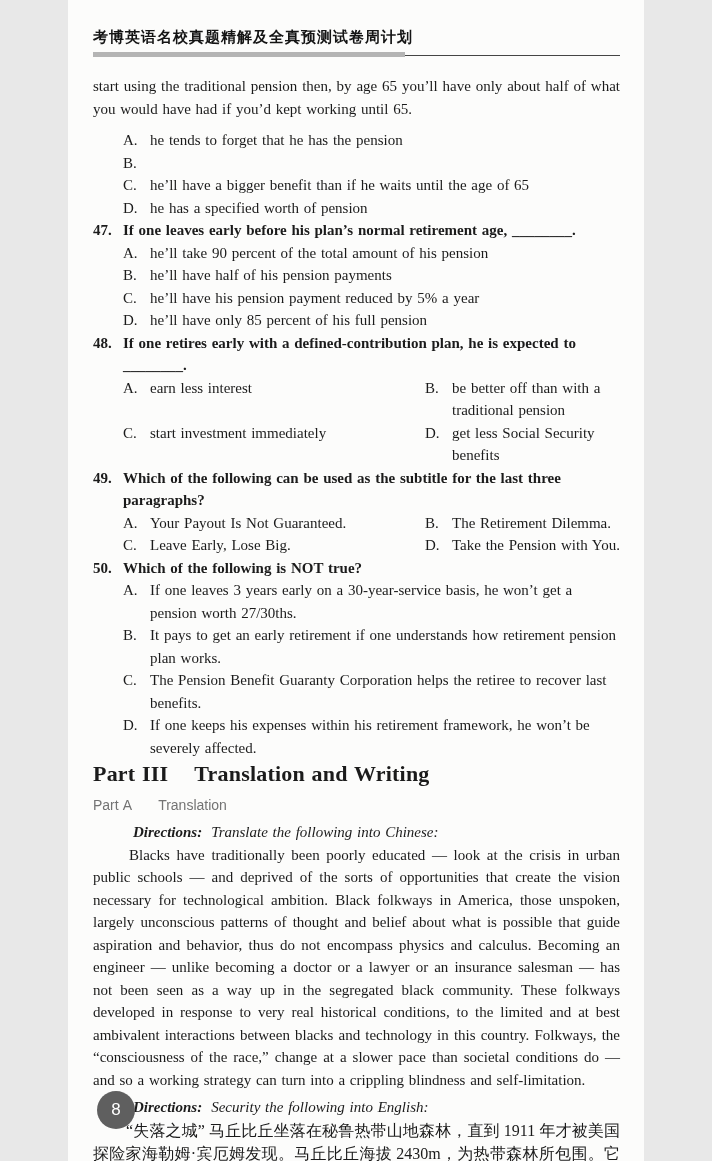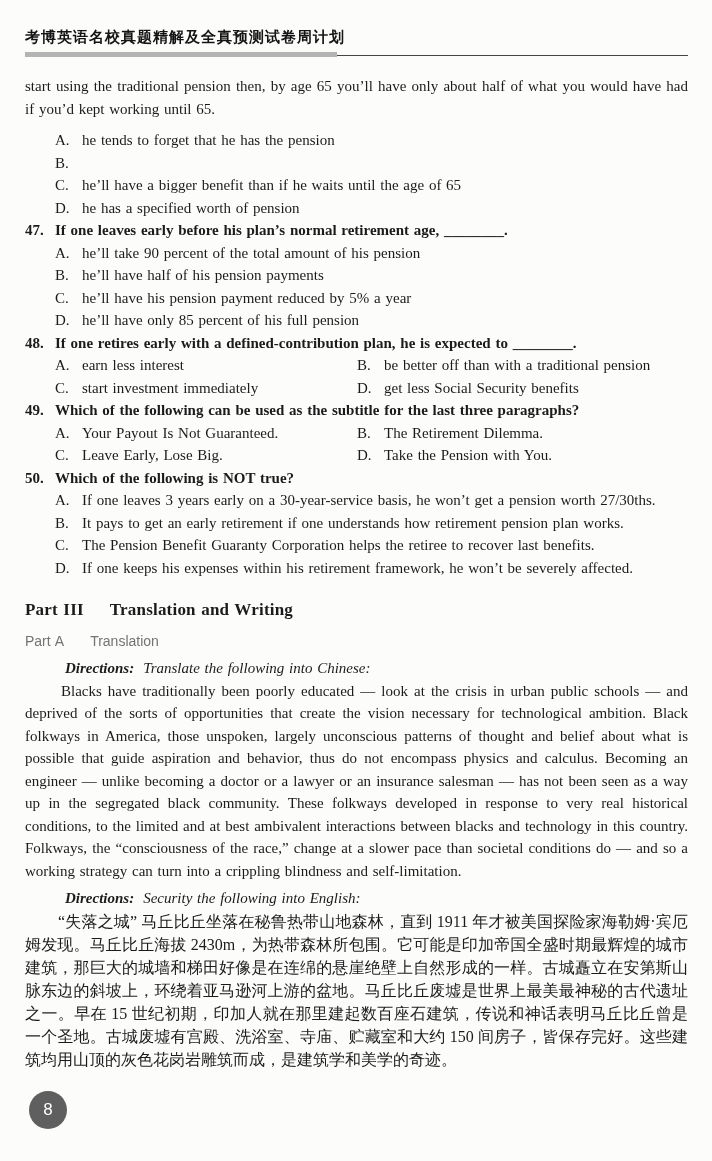--- a/index.html
+++ b/index.html
@@ -1,18 +1,18 @@
 <!DOCTYPE html>
 <html><head>
 <meta charset="utf-8">
 <style>
   html,body { margin:0; padding:0; background:#e8e8e8; }
   .page {
     position:relative;
-    width:712px; height:1161px;
+    width:576px; height:1161px;
     margin:0 auto;
     background:#fcfcfb;
     color:#1b1b1b;
     font-family:"Liberation Serif","DejaVu Serif",serif;
     box-sizing:border-box;
     padding:28px 24px 0 25px;
     overflow:hidden;
   }
   
   .hdr-title {
@@ -33,21 +33,21 @@
   .content { font-size:15px; line-height:22.5px; word-spacing:1px; }
   .intro { margin:19px 0 0 0; text-align:justify; }
   .questions { margin-top:9px; }
   .stem { display:flex; font-weight:bold; }
   .qnum { flex:0 0 30px; }
   .opt { display:flex; padding-left:30px; }
   .olab { flex:0 0 27px; }
   .opts2 { display:grid; grid-template-columns:302px auto; padding-left:30px; }
   .opts2 .opt { padding-left:0; }
   
-  .part3 { margin-top:20px; font-size:17px; font-weight:bold; letter-spacing:.2px; }
+  .part3 { margin-top:4px; font-size:22px; font-weight:bold; letter-spacing:.2px; }
   .part3 .p3-label { margin-right:26px; }
   .parta {
     margin-top:8px;
     font-family:"Liberation Sans","DejaVu Sans",sans-serif;
     font-size:14px; color:#737373;
   }
   .parta .pa-label { margin-right:26px; }
   .directions { font-style:italic; margin-top:5px;margin-left:40px; }
   .directions .dlab { font-weight:bold; margin-right:9px; }
   .para-en { text-align:justify; text-indent:36px; margin:0; }

